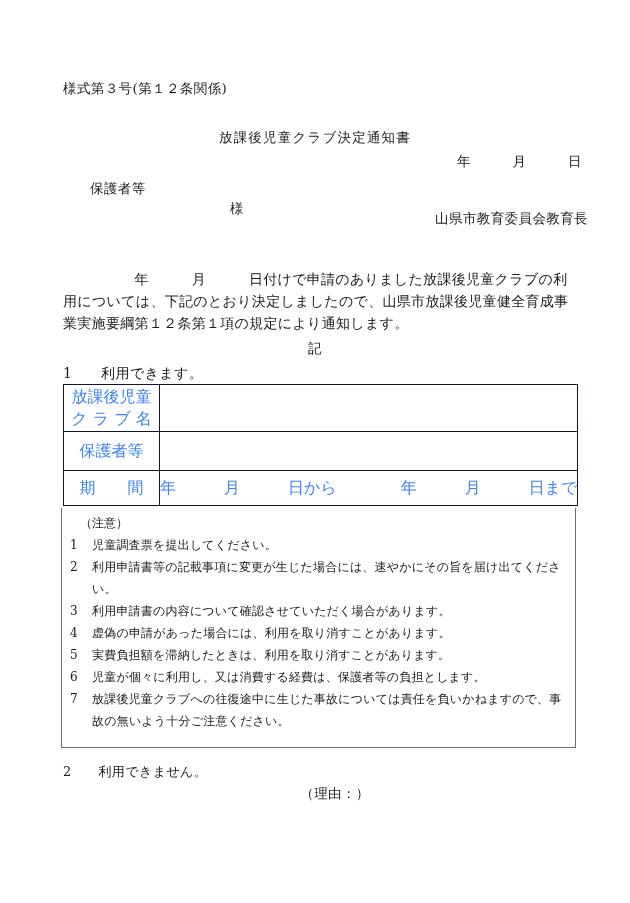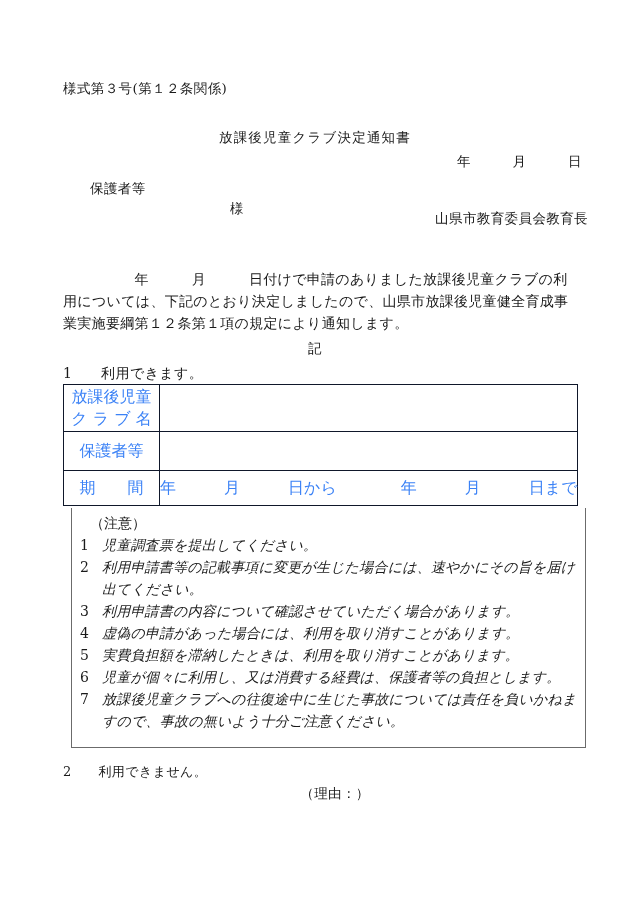--- a/index.html
+++ b/index.html
@@ -75,38 +75,38 @@
   .lbl-col .l1, .lbl-col .l2 { display: block; line-height: 22px; white-space: pre; }
   .row-club .lbl-col { height: 46px; }
   .row-name .lbl-col { height: 38px; }
   .row-term .lbl-col { height: 34px; }
   .val-col { }
   .term-val { padding-left: 42px; white-space: pre; margin-top: 32px; }
 
   
   .notes {
     position: absolute;
-    left: 71px;
+    left: 61px;
     top: 508px;
     width: 515px;
     height: 240px;
     border: 1px solid #6b6b6b;
     border-top: none;
     box-sizing: border-box;
-    font-size: 14px;
+    font-size: 12px;
     line-height: 22px;
   }
   .notes-inner { padding: 4px 6px 0 8px; }
   .notes-title { white-space: pre; padding-left: 10px; }
   .note-item {
     display: flex;
     align-items: flex-start;
   }
   .note-num { width: 22px; flex: 0 0 22px; text-align: left; }
-  .note-txt { flex: 1; white-space: pre-wrap; letter-spacing: 0.2px; font-style: italic; }
+  .note-txt { flex: 1; white-space: pre-wrap; letter-spacing: 0.2px; }
 </style>
 </head>
 <body>
 
 <div class="page">
 
   <div class="ln form-no">様式第３号(第１２条関係)</div>
 
   <div class="ln hdr-date">年　　　月　　　日</div>
 

